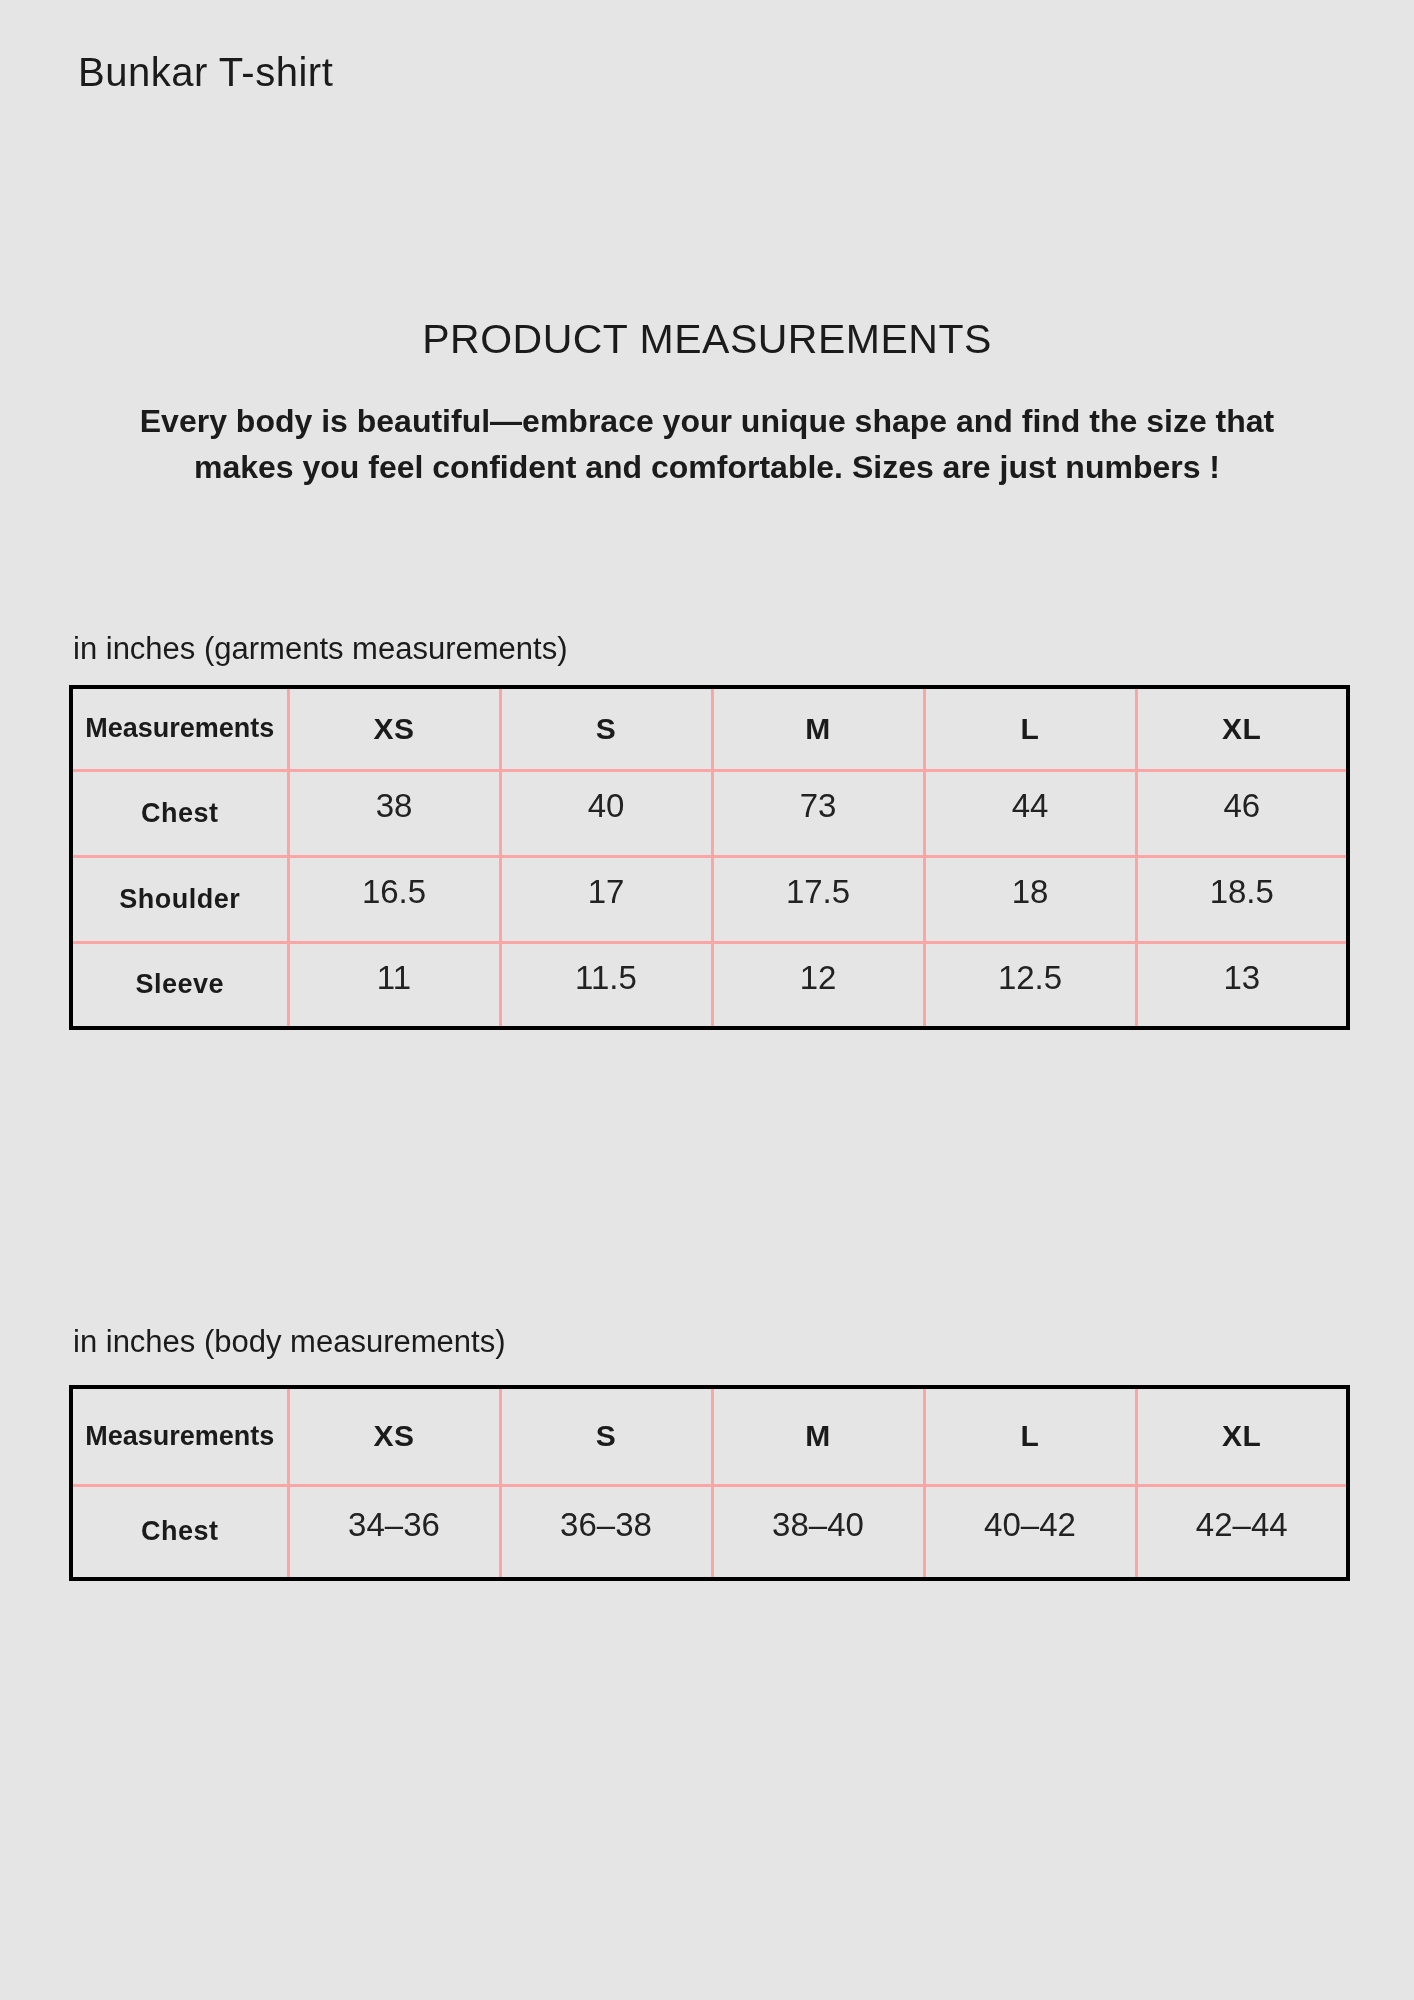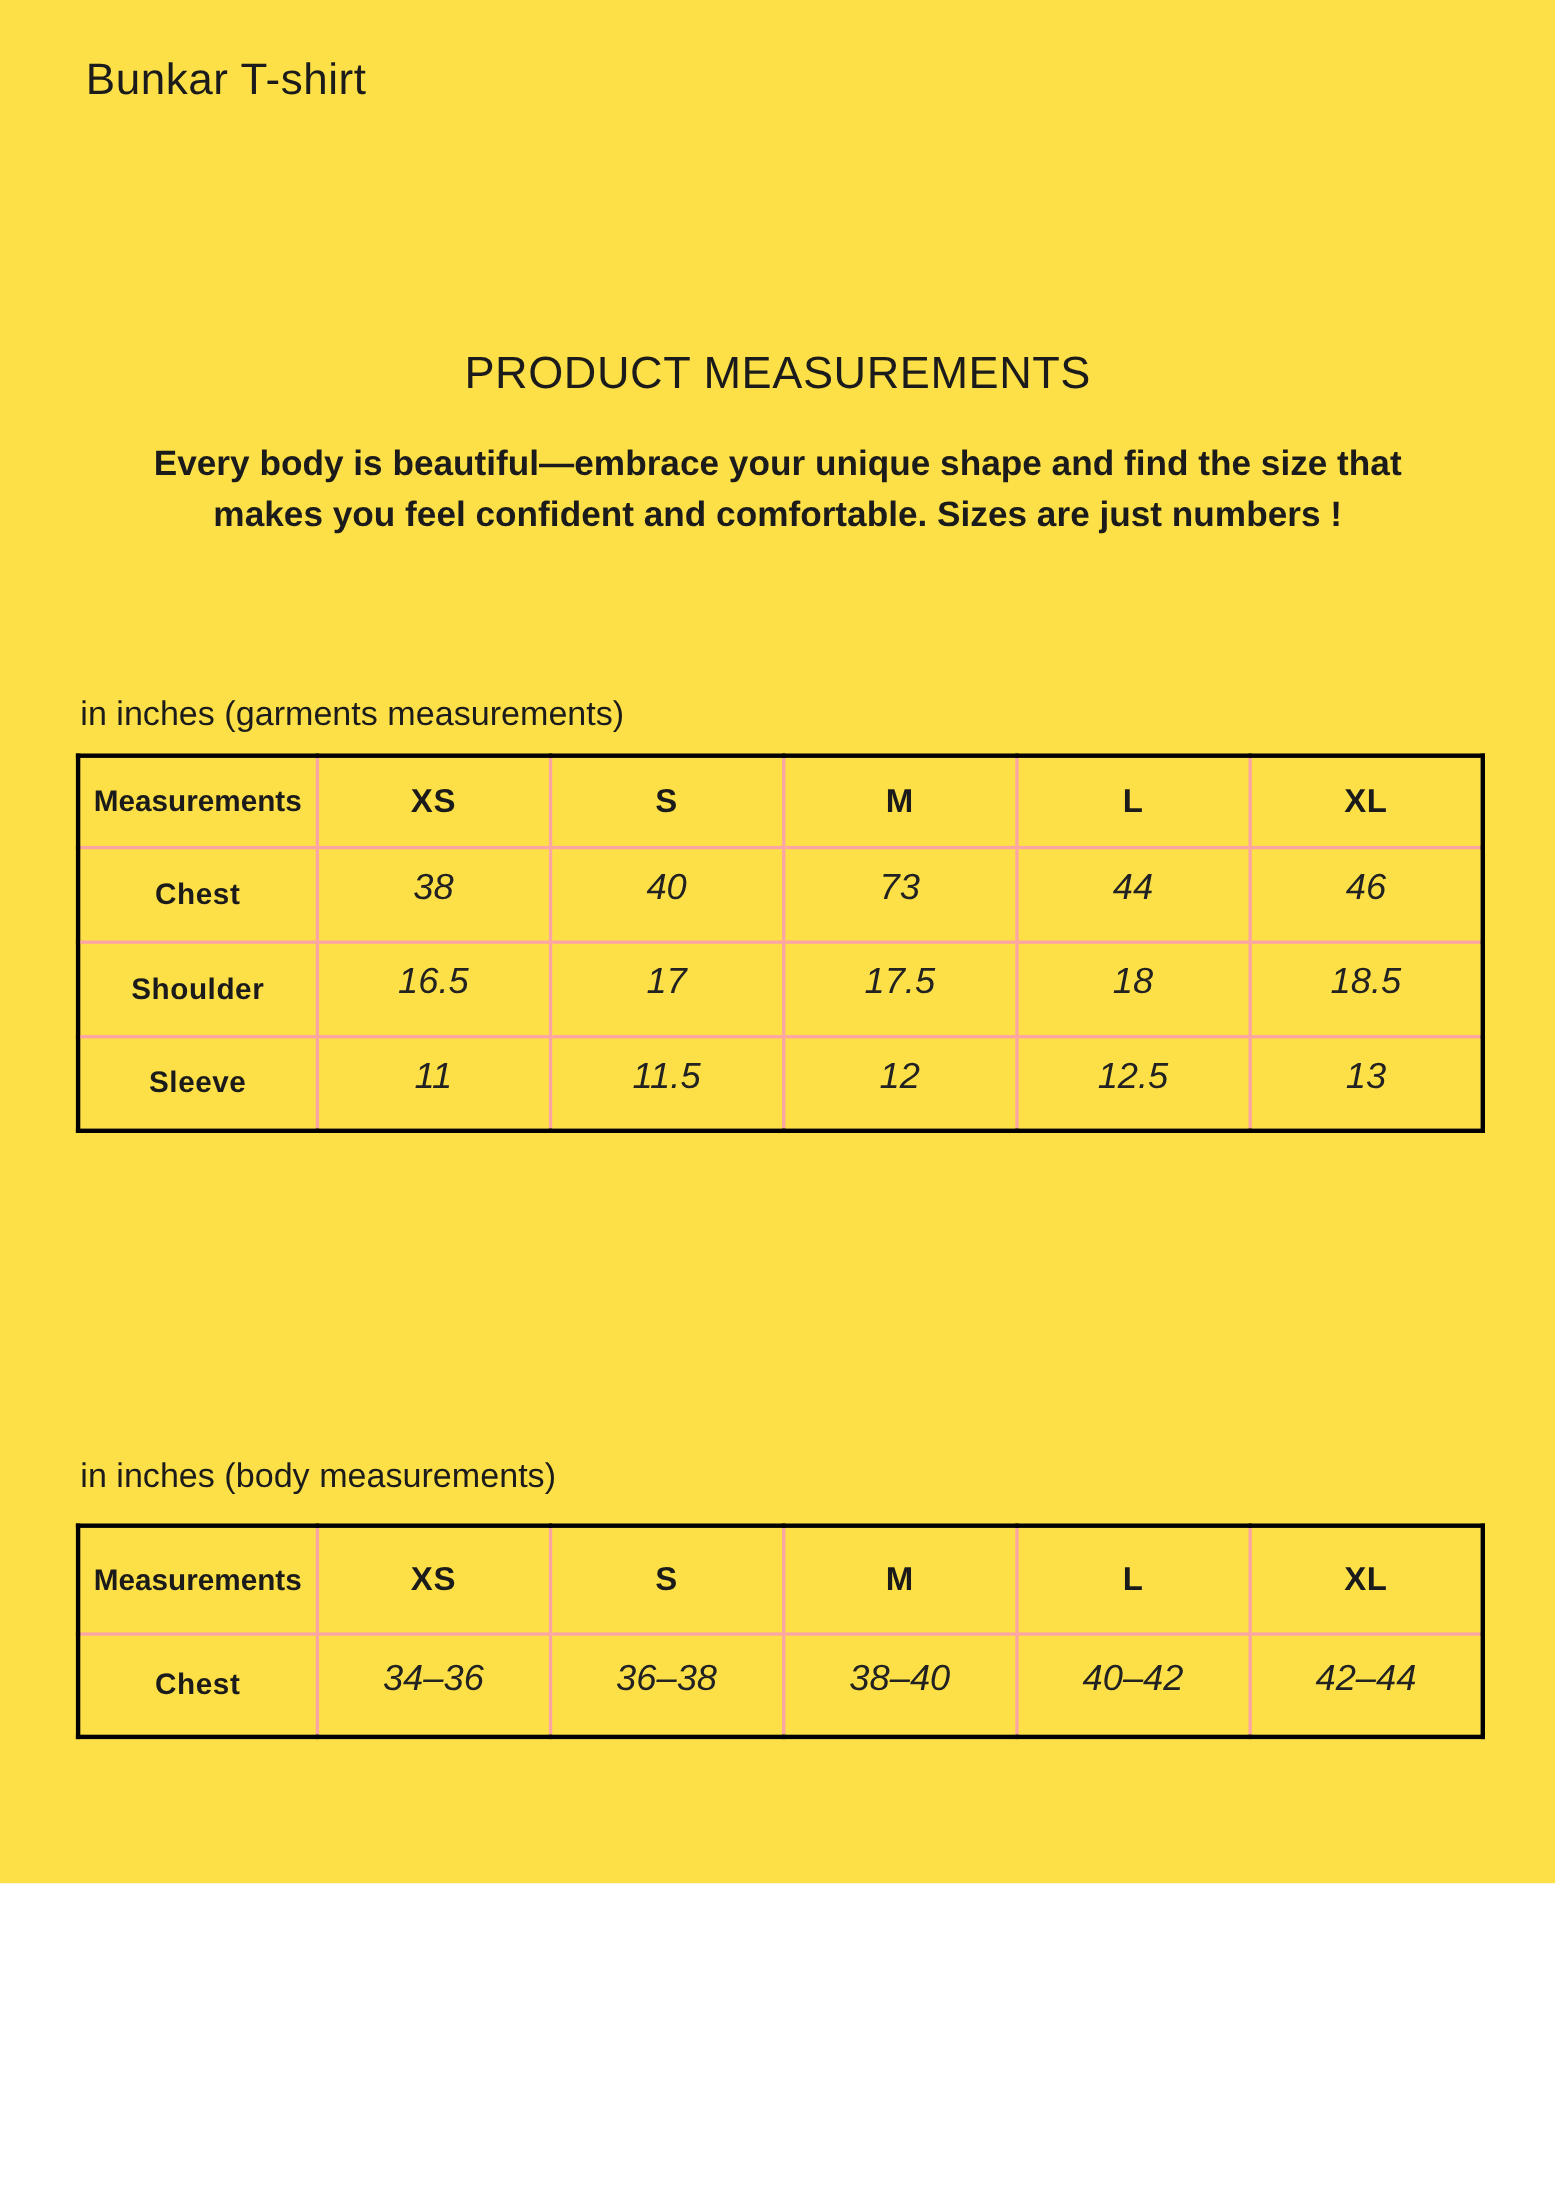--- a/index.html
+++ b/index.html
@@ -6,22 +6,22 @@
     margin: 0;
     padding: 0;
   }
   body {
     font-family: "Liberation Sans", sans-serif;
     background: #ffffff;
   }
   .page {
     position: relative;
     width: 1414px;
-    height: 1712px;
-    background: #fde047;
+    height: 2000px;
+    background: #e5e5e5;
     color: #1b1b1b;
     overflow: hidden;
   }
   .doc-title {
     position: absolute;
     left: 78px;
     top: 50px;
     font-size: 40px;
     font-weight: 400;
     letter-spacing: 0.5px;
@@ -93,21 +93,20 @@
   table.size-table tbody th.rowlabel {
     font-size: 27px;
     font-weight: 700;
     letter-spacing: 0.5px;
   }
   table.size-table td {
     font-size: 33px;
     font-weight: 400;
     color: #222222;
     padding-bottom: 14px;
-    font-style: italic;
   }
   table.t-garments thead tr { height: 83px; }
   table.t-garments tbody tr { height: 86px; }
   table.t-body thead tr     { height: 98px; }
   table.t-body tbody tr     { height: 94px; }
 </style>
 </head>
 <body>
 
 <div class="page">

